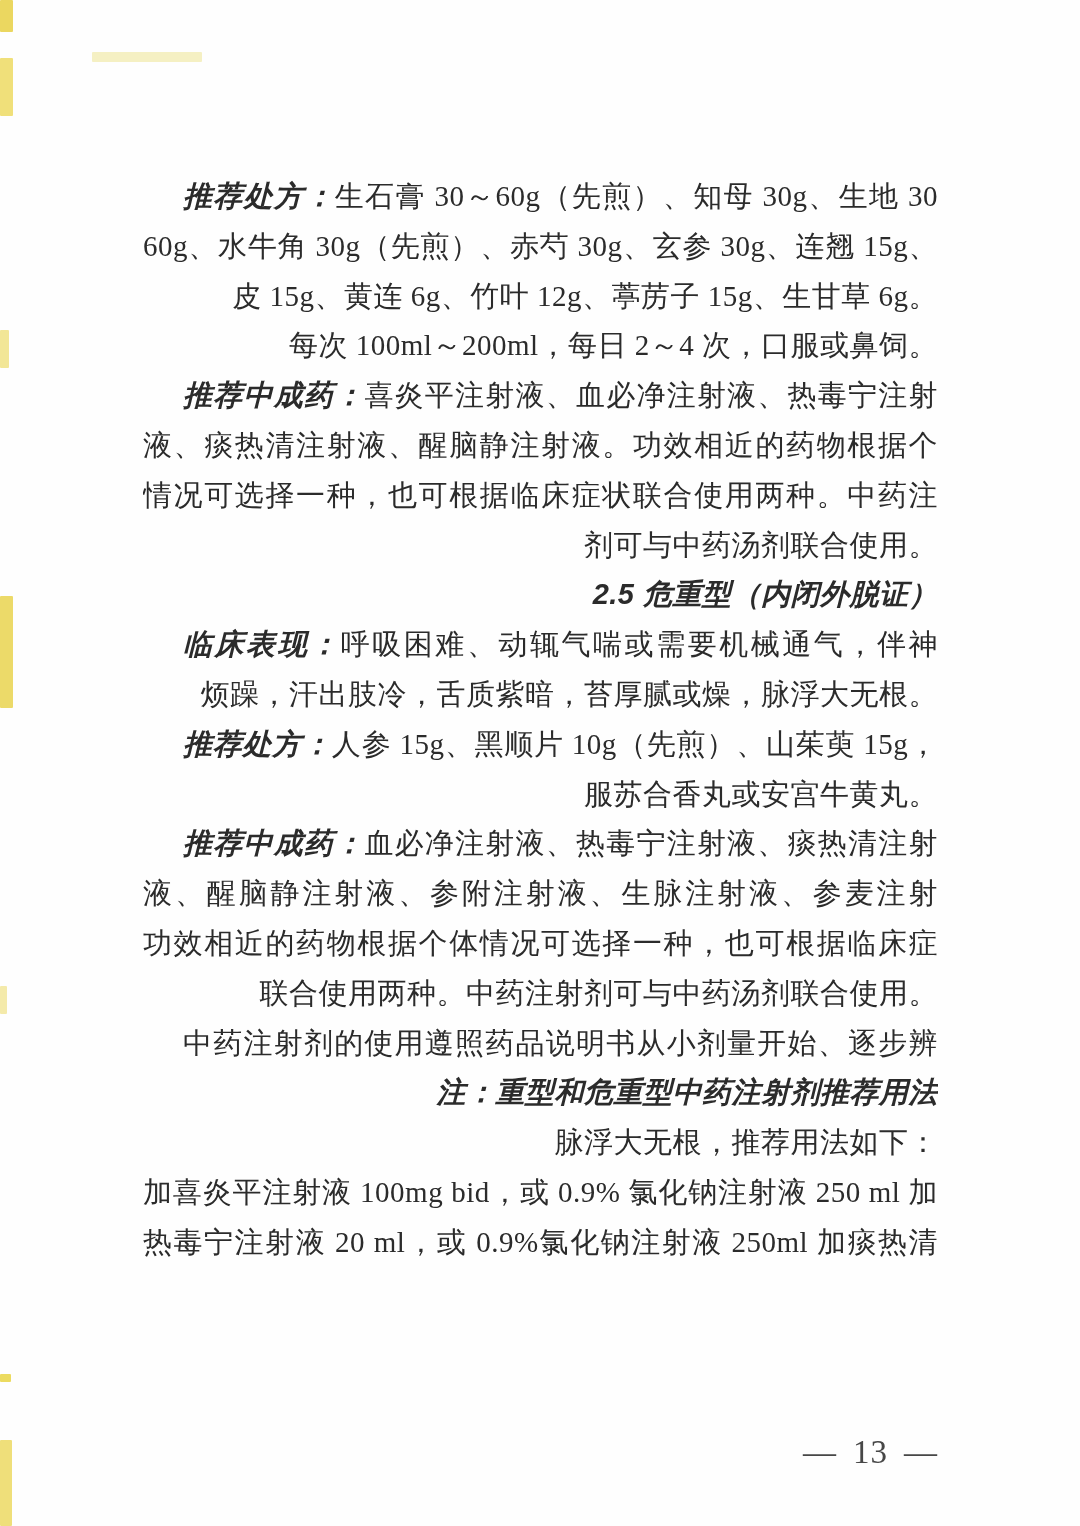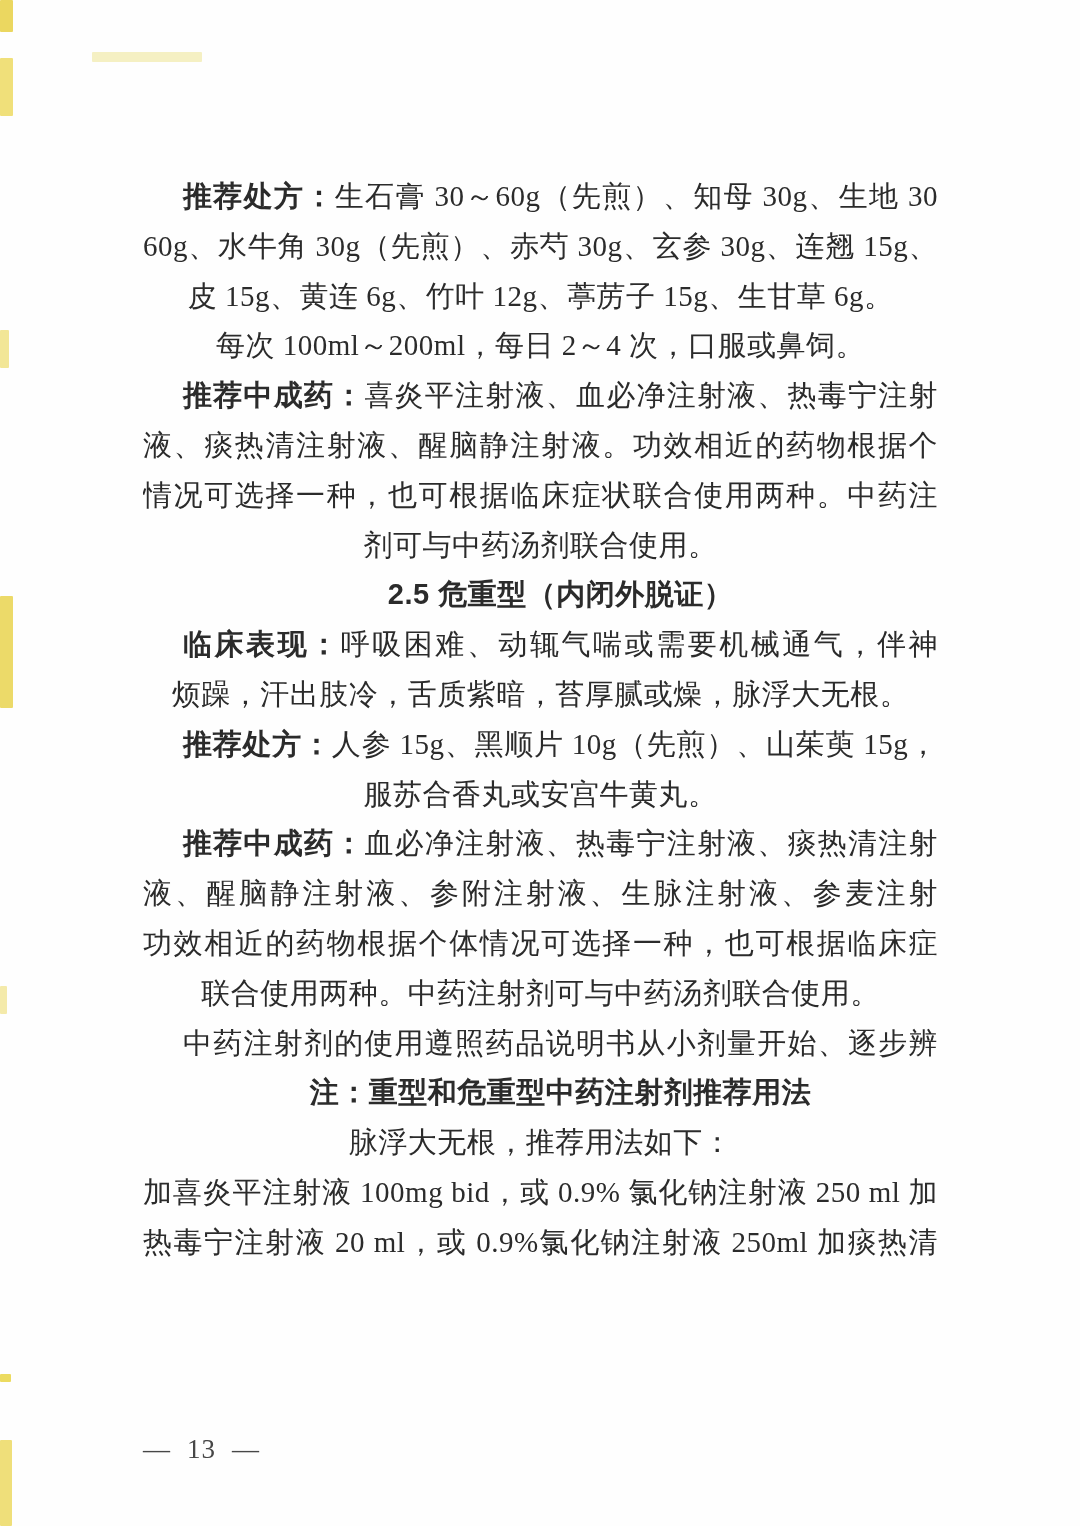--- a/index.html
+++ b/index.html
@@ -21,36 +21,37 @@
     left:143px;top:172px;
     width:795px;
     color:#2b2b2b;
   }
   .line{
     height:49.8px;
     line-height:49.8px;
     font-size:29px;
     letter-spacing:0.5px;
     overflow:hidden;
-    text-align:center;
+    text-align:right;
     white-space:normal;
   }
   .line.indent{ text-indent:40px; }
   .line.just{ text-align:justify; text-align-last:justify; }
   .r{ font-weight:400; }
   .b{
     font-family:"Liberation Sans","DejaVu Sans",sans-serif;
     font-weight:700;
+    font-style:italic;
   }
   .footer{
     position:absolute;
     left:143px;top:1434px;
     width:795px;
-    text-align:left;
-    font-size:27px;
+    text-align:right;
+    font-size:33px;
     color:#474747;
     letter-spacing:1px;
   }
   .footer .num{ margin:0 16px; }
 </style>
 </head>
 <body>
 
 <div class="page">
 

